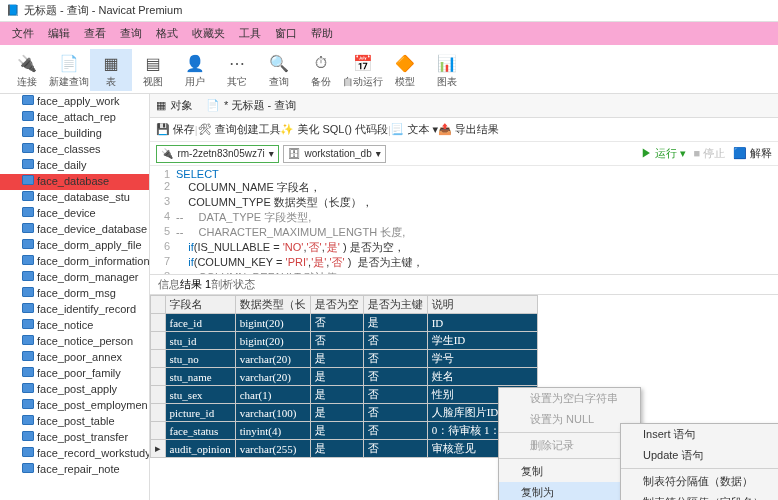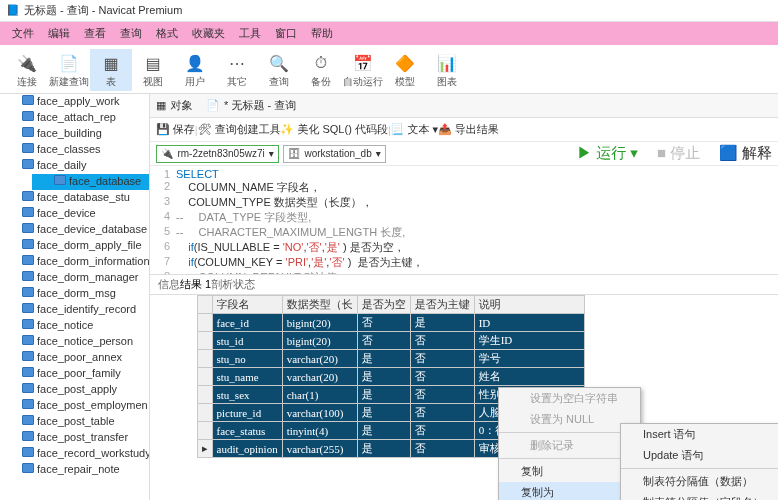--- a/index.html
+++ b/index.html
@@ -8,42 +8,42 @@
 .title-bar .icon { width:14px; height:14px; margin-right:4px; }
 .menu-bar { display:flex; gap:2px; padding:2px 6px; background:#f9a8d4; }
 .menu-bar span { padding:2px 6px; cursor:default; }
 .toolbar { display:flex; align-items:flex-end; padding:4px 6px 2px; background:#fff; border-bottom:1px solid #ddd; }
 .tool { display:flex; flex-direction:column; align-items:center; width:42px; padding:2px 0; font-size:10px; color:#555; }
 .tool.blue { background:#d6e8fb; }
 .tool .ticon { width:24px; height:24px; display:flex; align-items:center; justify-content:center; font-size:16px; }
 .main { display:flex; height:calc(500px - 22px - 20px - 48px); }
 .sidebar { width:150px; overflow-y:auto; border-right:1px solid #ddd; background:#fff; }
 .tree-item { display:flex; padding:1px 2px 1px 22px; white-space:nowrap; font-size:11px; height:16px; }
-.tree-item.sel { background:#0ea5e9;margin-left:32px; }
+.tree-item.sel { background:#ef4444; }
 .tree-item .tbl-icon { width:12px; height:10px; margin-right:3px; background:linear-gradient(#4a90d9,#4a90d9); border:1px solid #2a70b9; border-radius:1px; flex-shrink:0; }
 .content { flex:1; display:flex; flex-direction:column; overflow:hidden; }
 .tabs { display:flex; align-items:center; height:24px; border-bottom:1px solid #ddd; background:#f7f7f7; padding-left:6px; gap:14px; font-size:11px; }
 .tabs .tab { display:flex; align-items:center; gap:4px; }
 .qbar { display:flex; align-items:center; height:24px; padding:0 6px; font-size:11px; border-bottom:1px solid #e8e8e8; }
 .qbar .sep { color:#ccc; }
 .conn-bar { display:flex; align-items:center; height:24px; padding:0 6px; gap:4px; border-bottom:1px solid #e8e8e8; }
 .combo { display:flex; align-items:center; height:18px; border:1px solid #b0b0b0; padding:0 4px; font-size:10px; gap:4px; background:#fff; }
 .combo.green { border-color:#4caf50; }
-.run-stop { display:flex; gap:19px; margin-left:auto; font-size:15px; }
+.run-stop { display:flex; gap:8px; margin-left:auto; font-size:11px; }
 .sql-area { background:#fff; font-family:Consolas,monospace; font-size:11px; padding:2px 0; height:108px; overflow:hidden; }
 .sql-line { display:flex; }
 .gutter { width:26px; text-align:right; color:#aaa; padding-right:6px; user-select:none; }
 .code .kw { color:#0070c0; }
 .code .str { color:#d04040; }
 .code .cm { color:#8a8a8a; }
 .code .fn { color:#0070c0; }
 .result-tabs { display:flex; padding:2px 8px; font-size:11px; border-top:1px solid #ddd; border-bottom:1px solid #ddd; color:#666; }
 .result-tabs .active { color:#000; }
 .grid { font-size:11px; }
-.grid table { border-collapse:collapse; width:auto;margin-left:47px; }
+.grid table { border-collapse:collapse; width:auto; }
 .grid th, .grid td { border:1px solid #c8c8c8; padding:1px 4px; text-align:left; height:16px; }
 .grid th { background:#f0f0f0; font-weight:normal; }
 .grid .rhead { width:12px; background:#f0f0f0; }
 .grid td.sel { background:#0c4a6e; color:#fff;font-family:Liberation Serif, serif; }
 .grid tr.highlight .rhead::before { content:"▸"; }
 .ctx-menu { position:absolute; background:#f4f4f4; border:1px solid #b8b8b8; box-shadow:2px 2px 4px rgba(0,0,0,0.25); font-size:11px; min-width:120px; z-index:100; }
 .ctx-menu .item { padding:3px 22px 3px 22px; white-space:nowrap; position:relative; }
 .ctx-menu .item.disabled { color:#a0a0a0;margin-left:9px; }
 .ctx-menu .item.hover { background:#d6e8fb; }
 .ctx-menu hr { border:none; border-top:1px solid #d0d0d0; margin:2px 0; }

